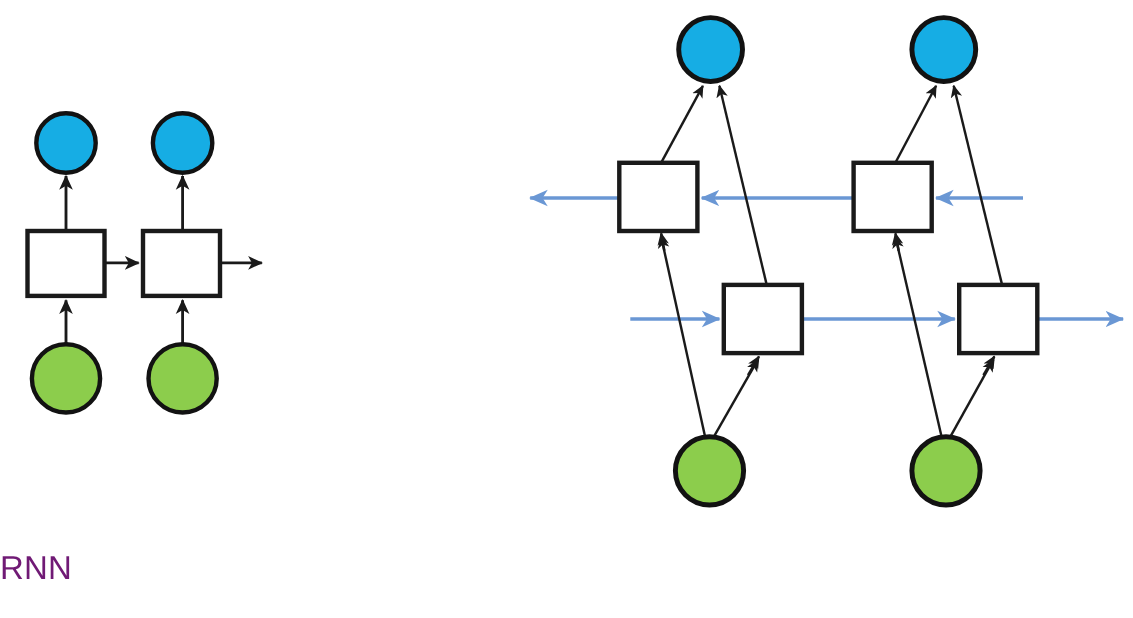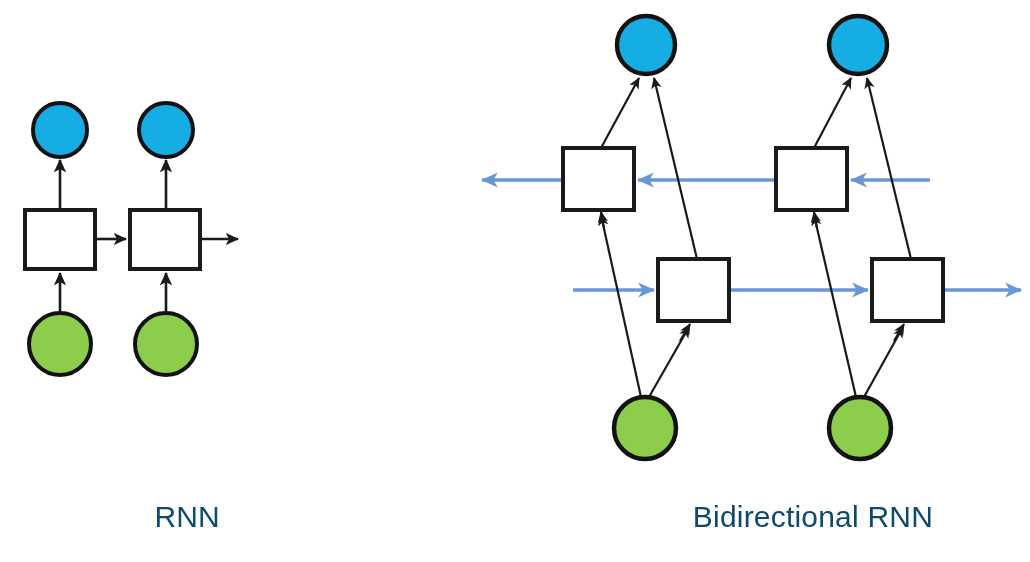--- a/index.html
+++ b/index.html
@@ -23,24 +23,24 @@
     top: 0;
     width: 1030px;
     height: 562px;
     display: block;
   }
   .caption {
     position: absolute;
     font-family: "Liberation Sans", sans-serif;
     font-size: 30px;
     font-weight: 400;
-    color: #0c4a6e;
+    color: #701a75;
     letter-spacing: 0.2px;
     white-space: nowrap;
-    text-align: right;
+    text-align: left;
   }
   #caption-rnn {
     left: 0px;
     top: 500px;
     width: 220px;
   }
   #caption-birnn {
     left: 573px;
     top: 500px;
     width: 360px;
@@ -130,15 +130,14 @@
       <circle cx="646" cy="45" r="29" fill="#16ade4" stroke="#121212" stroke-width="4.5"></circle>
       <circle cx="858" cy="45" r="29" fill="#16ade4" stroke="#121212" stroke-width="4.5"></circle>
 
       <circle cx="645" cy="428" r="31" fill="#8ccd4c" stroke="#121212" stroke-width="4.5"></circle>
       <circle cx="860" cy="428" r="31" fill="#8ccd4c" stroke="#121212" stroke-width="4.5"></circle>
     </g>
   </svg>
 
   <div class="caption" id="caption-rnn">RNN</div>
 
-  <div class="caption" id="caption-birnn">Bidirectional RNN</div>
 
 </div>
 
 </body></html>

